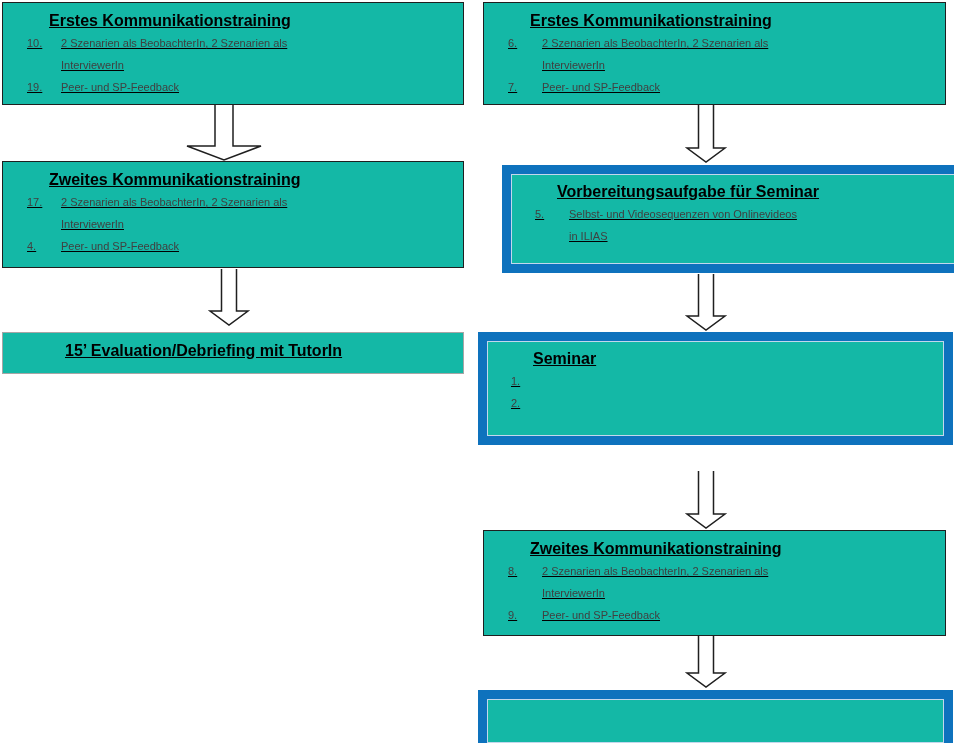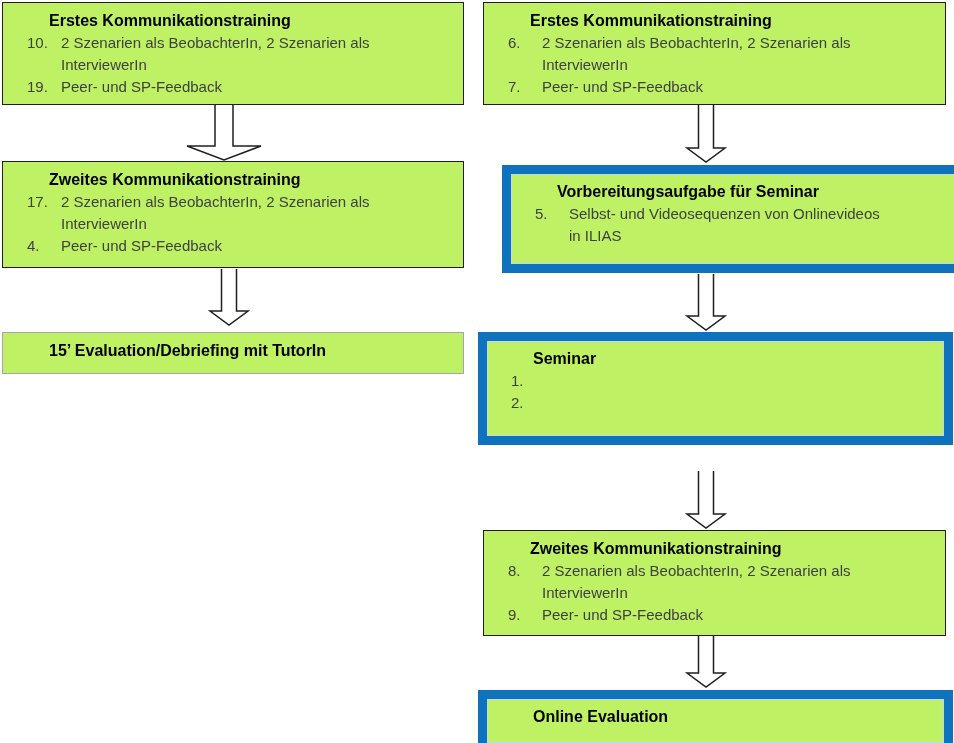--- a/index.html
+++ b/index.html
@@ -1,31 +1,32 @@
 <!DOCTYPE html>
 <html><head>
 <meta charset="utf-8">
 <style>
   html,body { margin:0; padding:0; background:#ffffff; }
   .canvas {
     position:relative; width:954px; height:743px; overflow:hidden;
     background:#ffffff; font-family:"Liberation Sans", sans-serif;
   }
   .box {
-    position:absolute; box-sizing:border-box; background:#bef264;
+    position:absolute; box-sizing:border-box; background:#14b8a6;
     border:1.5px solid #1f1f1f;
+    text-decoration:underline;
   }
-  .box.muted { border:1px solid #a6a6a6; }
+  .box.muted { border:1px solid #a6a6a6;padding-left:16px; }
   .box.highlight { border:9px solid #0e72bd; }
   .inner-line { position:absolute; inset:0; border:1px solid #c3d7ec; pointer-events:none; }
   .box-title {
     font-weight:700; font-size:16px; line-height:22px; color:#000000;
     padding:7px 8px 0 46px; white-space:nowrap;
   }
-  .item { display:flex; font-size:15px; line-height:22px; color:#404040; }
+  .item { display:flex; font-size:11px; line-height:22px; color:#404040; }
   .item .num { flex:0 0 58px; box-sizing:border-box; padding-left:24px; }
   .item .txt { flex:1; padding-right:8px; white-space:pre-line; }
   .arrow { position:absolute; }
 </style>
 </head>
 <body>
 
 <div class="canvas">
 
   <div class="box" style="left:2px; top:2px; width:462px; height:103px;">
@@ -124,16 +125,15 @@
       <span class="txt">Peer- und SP-Feedback</span>
     </div>
   </div>
 
   <svg class="arrow" style="left:684px; top:636px;" width="44" height="52">
     <path d="M14.5,0 V37 H3 L22,51 L41,37 H29.5 V0" fill="#ffffff" stroke="#1f1f1f" stroke-width="1.5"></path>
   </svg>
 
   <div class="box highlight" style="left:478px; top:690px; width:475px; height:62px;">
     <div class="inner-line"></div>
-    <div class="box-title">Online Evaluation</div>
   </div>
 
 </div>
 
 </body></html>

